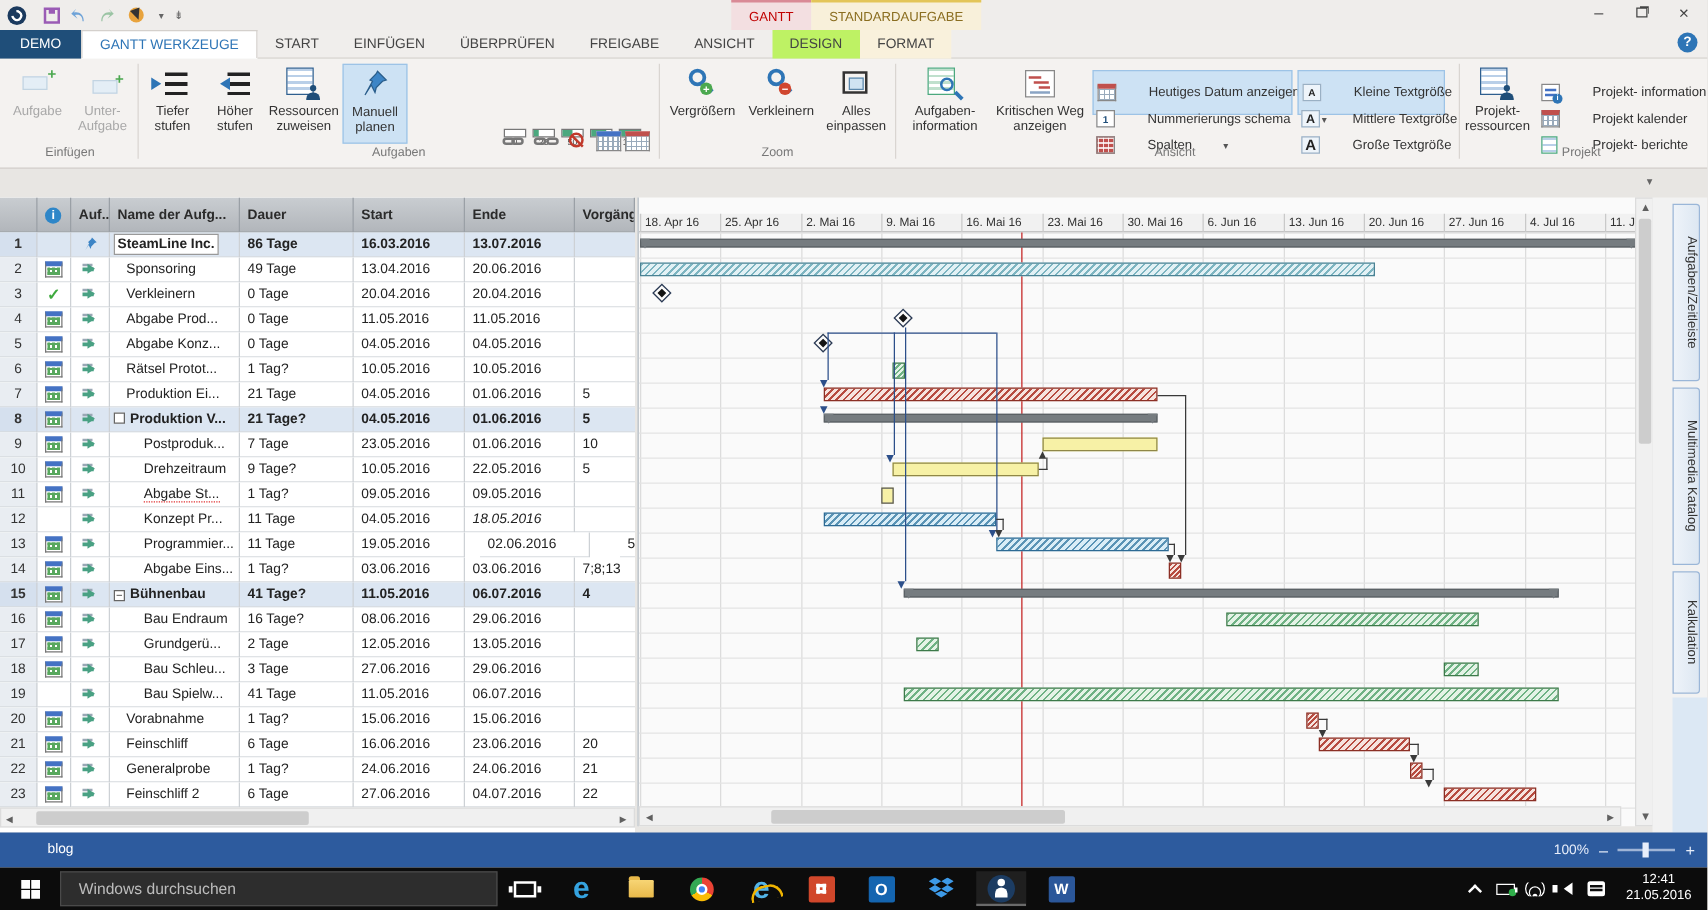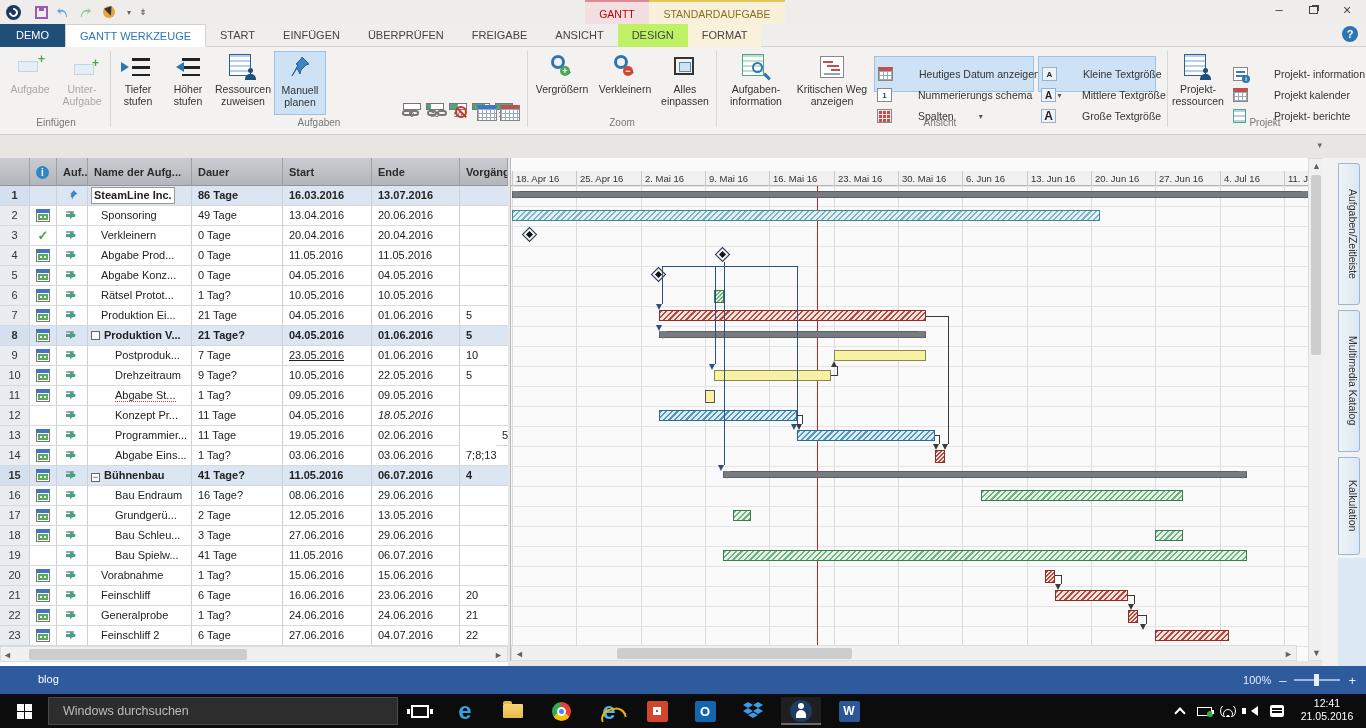--- a/index.html
+++ b/index.html
@@ -511,21 +511,21 @@
           <div class="tcell bold" style="left: 283px; width: 89px;">04.05.2016</div>
           <div class="tcell bold" style="left: 372px; width: 88px;">01.06.2016</div>
           <div class="tcell bold" style="left: 460px; width: 48px; border-right: none;">5</div>
         </div>
         <div class="trow" style="top: 188px;">
           <div class="tcell num" style="left: 0px; width: 30px;">9</div>
           <div class="tcell icn" style="left: 30px; width: 27px;"><span class="cal-ic"></span></div>
           <div class="tcell icn" style="left: 57px; width: 31px;"><span class="aufarrow"><b></b><i></i></span></div>
           <div class="tcell" style="left: 88px; width: 104px; padding-left: 27px;"><span class="">Postproduk...</span></div>
           <div class="tcell" style="left: 192px; width: 91px;">7 Tage</div>
-          <div class="tcell" style="left: 283px; width: 89px; text-decoration: underline;">23.05.2016</div>
+          <div class="tcell" style="left: 283px; width: 89px;">23.05.2016</div>
           <div class="tcell" style="left: 372px; width: 88px;">01.06.2016</div>
           <div class="tcell" style="left: 460px; width: 48px; border-right: none;">10</div>
         </div>
         <div class="trow" style="top: 208px;">
           <div class="tcell num" style="left: 0px; width: 30px;">10</div>
           <div class="tcell icn" style="left: 30px; width: 27px;"><span class="cal-ic"></span></div>
           <div class="tcell icn" style="left: 57px; width: 31px;"><span class="aufarrow"><b></b><i></i></span></div>
           <div class="tcell" style="left: 88px; width: 104px; padding-left: 27px;"><span class="">Drehzeitraum</span></div>
           <div class="tcell" style="left: 192px; width: 91px;">9 Tage?</div>
           <div class="tcell" style="left: 283px; width: 89px;">10.05.2016</div>
@@ -552,21 +552,21 @@
           <div class="tcell" style="left: 372px; width: 88px; font-style: italic;">18.05.2016</div>
           <div class="tcell" style="left: 460px; width: 48px; border-right: none;"></div>
         </div>
         <div class="trow" style="top: 268px;">
           <div class="tcell num" style="left: 0px; width: 30px;">13</div>
           <div class="tcell icn" style="left: 30px; width: 27px;"><span class="cal-ic"></span></div>
           <div class="tcell icn" style="left: 57px; width: 31px;"><span class="aufarrow"><b></b><i></i></span></div>
           <div class="tcell" style="left: 88px; width: 104px; padding-left: 27px;"><span class="">Programmier...</span></div>
           <div class="tcell" style="left: 192px; width: 91px;">11 Tage</div>
           <div class="tcell" style="left: 283px; width: 89px;">19.05.2016</div>
-          <div class="tcell" style="left: 372px; width: 88px;">02.06.2016</div>
+          <div class="tcell" style="left: 384px; width: 88px;">02.06.2016</div>
           <div class="tcell" style="left: 460px; width: 48px; border-right: none; margin-left: 36px;">5;12</div>
         </div>
         <div class="trow" style="top: 288px;">
           <div class="tcell num" style="left: 0px; width: 30px;">14</div>
           <div class="tcell icn" style="left: 30px; width: 27px;"><span class="cal-ic"></span></div>
           <div class="tcell icn" style="left: 57px; width: 31px;"><span class="aufarrow"><b></b><i></i></span></div>
           <div class="tcell" style="left: 88px; width: 104px; padding-left: 27px;"><span class="">Abgabe Eins...</span></div>
           <div class="tcell" style="left: 192px; width: 91px;">1 Tag?</div>
           <div class="tcell" style="left: 283px; width: 89px;">03.06.2016</div>
           <div class="tcell" style="left: 372px; width: 88px;">03.06.2016</div>

